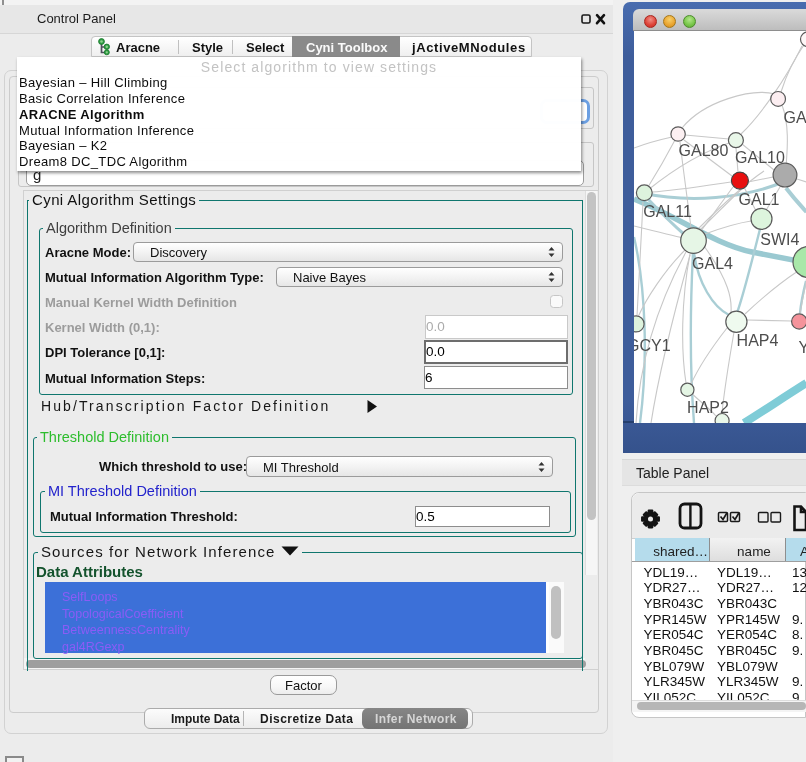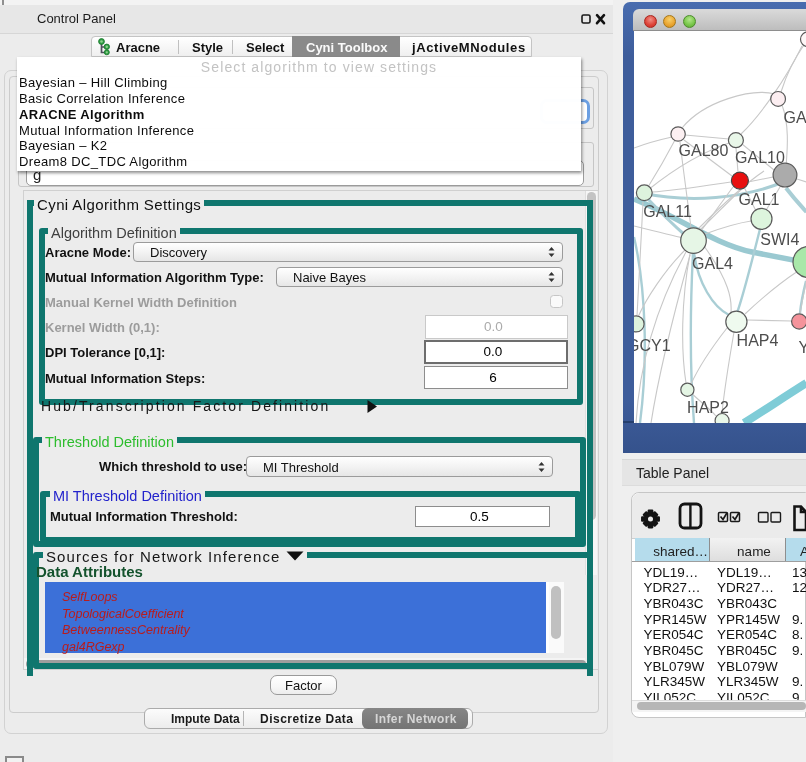--- a/index.html
+++ b/index.html
@@ -3,22 +3,22 @@
 <meta charset="utf-8">
 <style>
 html,body{margin:0;padding:0;}
 body{font-family:"Liberation Sans",sans-serif;}
 #root{position:relative;width:806px;height:762px;background:#ededed;overflow:hidden;}
 .abs{position:absolute;}
 .lbl{font-size:13px;font-weight:bold;color:#111;}
 .combo{position:absolute;border:1px solid #9b9b9b;border-radius:4px;background:linear-gradient(#ffffff,#f2f2f2 55%,#e6e6e6);box-sizing:border-box;}
 .combo .ctext{position:absolute;left:16px;top:50%;transform:translateY(-50%);font-size:13px;color:#111;}
 .combo svg{position:absolute;right:6px;top:50%;transform:translateY(-50%);}
-.field{position:absolute;background:#fff;box-sizing:border-box;font-size:13.5px;text-align:center;padding-right:6px;}
-.grp{position:absolute;border:6px solid #0f766e;border-radius:3px;}
+.field{position:absolute;background:#fff;box-sizing:border-box;font-size:13.5px;text-align:left;padding-right:6px;}
+.grp{position:absolute;border:1px solid #0f766e;border-radius:3px;}
 .gtitle{position:absolute;top:-8px;background:#ececec;padding:0 3px;font-size:12.5px;white-space:nowrap;}
 </style>
 </head>
 <body>
 <div id="root">
 
 <div class="abs" style="left:0;top:0;width:613px;height:762px;background:#ececec;"></div>
 <div class="abs" style="left:0;top:0;width:617px;height:5px;background:#f3f3f3;"></div>
 <div class="abs" style="left:2px;top:0;width:2px;height:7px;background:#8f8f8f;"></div>
 
@@ -118,21 +118,21 @@
 <div class="field" style="left:415px;top:506px;width:135px;height:21px;border:1px solid #8d8d8d;color:#000;line-height:19px;">0.5</div>
 
 <div class="grp" style="left:33px;top:552px;width:548px;height:105px;">
   <div class="gtitle" style="left:4px;top:-10px;color:#161616;font-size:15px;letter-spacing:1.1px;">Sources for Network Inference <svg width="18" height="10" viewBox="0 0 18 10" style="vertical-align:1px">
           <path d="M0.5 0.5 L17.5 0.5 L9 9.5 Z" fill="#111"></path>
         </svg></div>
 </div>
 <div class="abs" style="left:36px;top:563px;font-size:15px;font-weight:bold;color:#14532d;">Data Attributes</div>
 <div class="abs" style="left:45px;top:582px;width:519px;height:71px;background:#fff;"></div>
 <div class="abs" style="left:45px;top:582px;width:501px;height:71px;background:#3c70d8;"></div>
-<div class="abs" style="left:62px;top:589px;width:480px;font-size:12.5px;color:#b91c1c;line-height:16.6px;font-style:italic;">SelfLoops<br>TopologicalCoefficient<br>BetweennessCentrality<br>gal4RGexp</div>
+<div class="abs" style="left:62px;top:589px;width:480px;font-size:12.5px;color:#8b5cf6;line-height:16.6px;">SelfLoops<br>TopologicalCoefficient<br>BetweennessCentrality<br>gal4RGexp</div>
 <div class="abs" style="left:549px;top:582px;width:15px;height:71px;background:#fafafa;"></div>
 <div class="abs" style="left:551px;top:586px;width:10px;height:53px;background:#c0c0c0;border-radius:5px;"></div>
 
 <div class="abs" style="left:270px;top:675px;width:67px;height:20px;border:1px solid #9a9a9a;border-radius:7px;background:linear-gradient(#ffffff,#f7f7f7 60%,#ededed);box-sizing:border-box;text-align:center;font-size:13px;color:#111;line-height:19px;">Factor</div>
 
 <div class="abs" style="left:144px;top:708px;width:329px;height:21px;background:linear-gradient(#fcfcfc,#ececec);border:1px solid #ababab;border-radius:6px;box-sizing:border-box;"></div>
 <div class="abs" style="left:243px;top:711px;width:1px;height:15px;background:#b5b5b5;"></div>
 <div class="abs" style="left:362px;top:708px;width:106px;height:21px;background:linear-gradient(#868686,#747474);border-radius:6px;"></div>
 <div class="abs" style="left:171px;top:712px;font-size:12px;font-weight:bold;color:#1a1a1a;">Impute Data</div>
 <div class="abs" style="left:260px;top:712px;font-size:12px;font-weight:bold;letter-spacing:0.5px;color:#1a1a1a;">Discretize Data</div>

